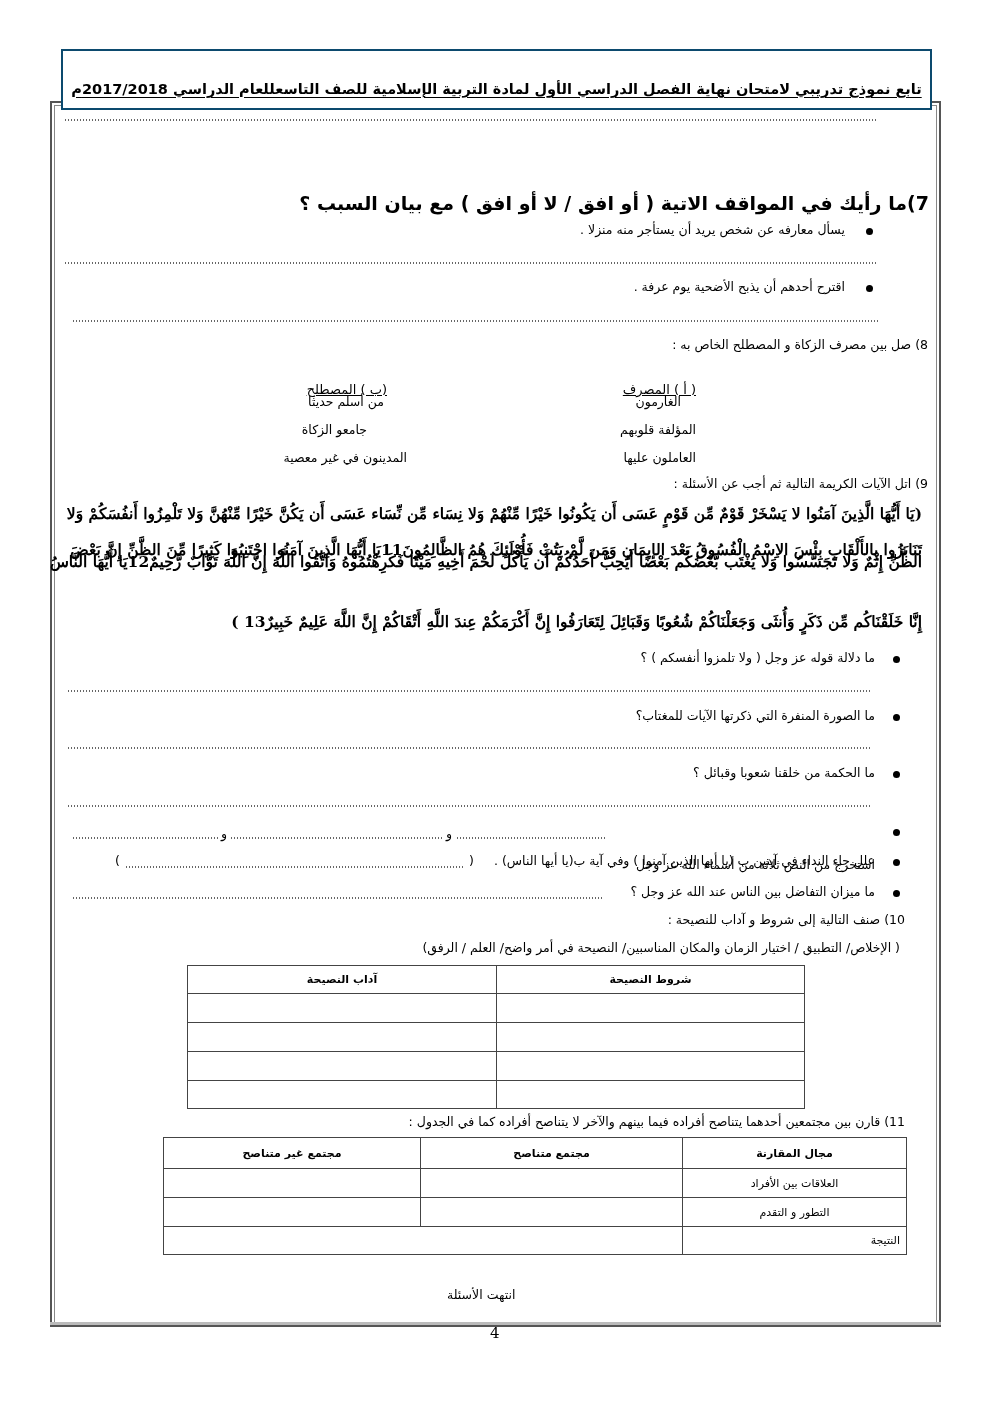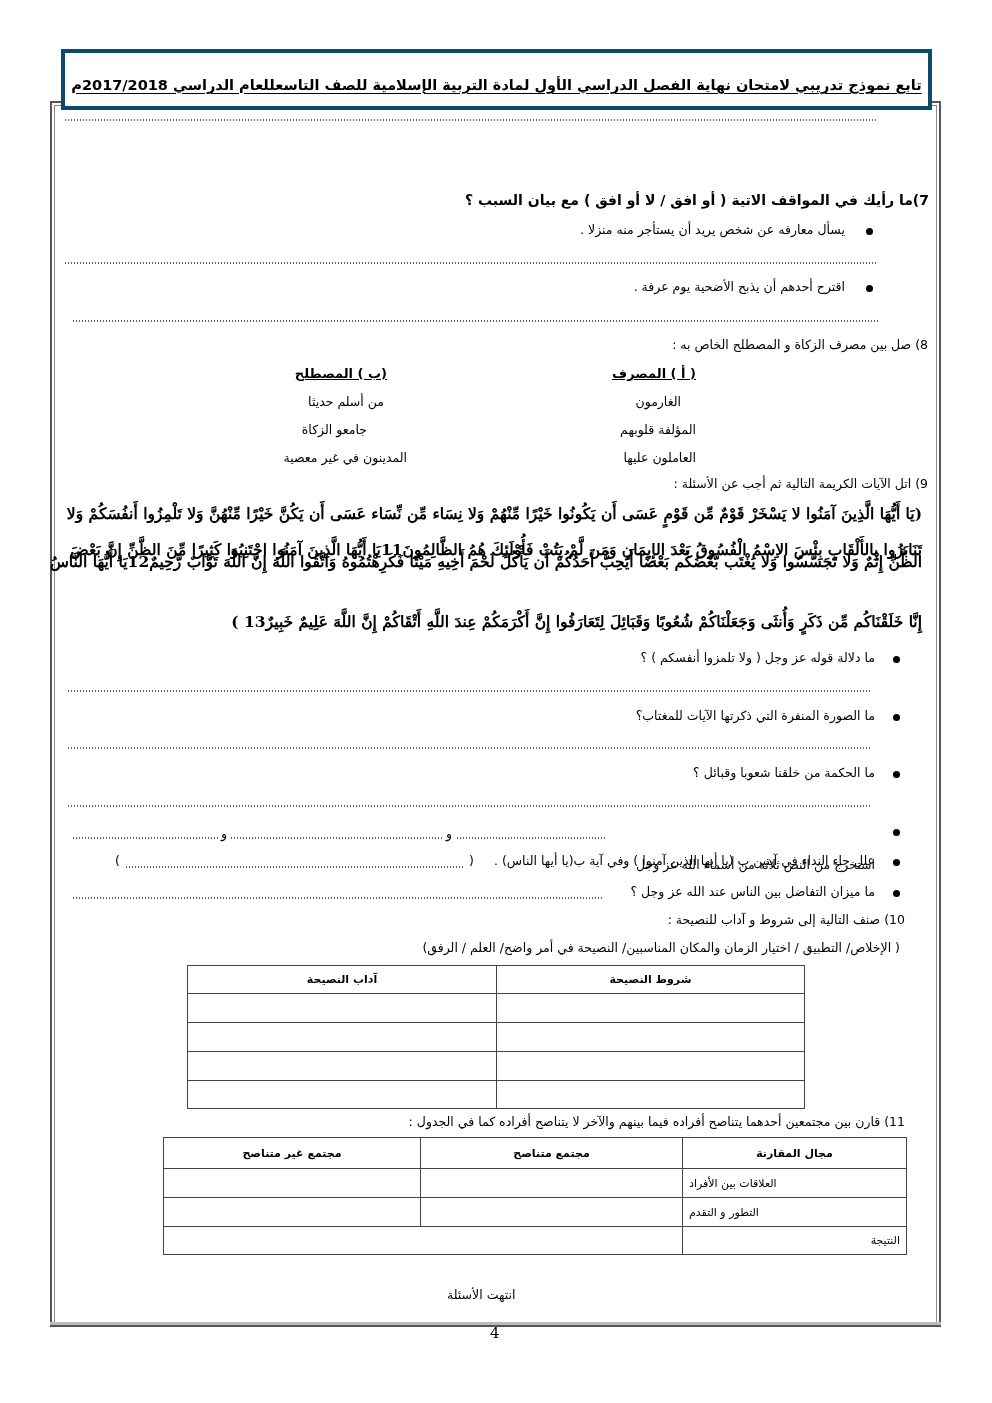--- a/index.html
+++ b/index.html
@@ -15,39 +15,39 @@
     position: absolute; left: 54px; top: 105px; width: 883px; height: 1218px;
     border: 1px solid #888;
   }
   .frame-shadow-bottom {
     position: absolute; left: 50px; top: 1322px; width: 891px; height: 5px;
     background: #bbb; border-bottom: 2px solid #555;
   }
   
   .title-box {
     position: absolute; left: 61px; top: 49px; width: 871px; height: 61px;
-    border: 4px solid #0c4a6e; background: #fff;
+    border: 2px solid #0c4a6e; background: #fff;
     display: flex; align-items: flex-start; justify-content: center;
-    padding-top: 24px;
+    padding-top: 30px;
   }
   .title-text {
     font-family: "DejaVu Sans", sans-serif; font-weight: bold; font-size: 14.5px;
     text-decoration: underline; text-underline-offset: 3px; letter-spacing: -0.2px;
   }
 
   .abs { position: absolute; }
   .dots {
     position: absolute; height: 2px;
     background-image: radial-gradient(circle, #666 0.6px, transparent 0.9px);
     background-size: 3px 2px; background-repeat: repeat-x;
   }
-  .q-head { font-weight: bold; font-size: 14px; white-space: nowrap; }
+  .q-head { font-weight: bold; font-size: 19px; white-space: nowrap; }
   .txt { font-size: 12.5px; white-space: nowrap; }
   .bullet { position: absolute; width: 7px; height: 7px; border-radius: 50%; background: #000; }
-  .col-head { font-size: 13px; font-weight: bold; text-decoration: underline; white-space: nowrap; }
+  .col-head { font-size: 13px; font-weight: normal; text-decoration: underline; white-space: nowrap; margin-top: 16px; }
   .verse {
     position: absolute; right: 70px; font-family: "DejaVu Serif", serif; font-weight: bold;
     font-size: 15.5px; white-space: nowrap; text-align: justify; width: 852px;
     text-align-last: justify; letter-spacing: 0.1px;
   }
 
   table.grid { position: absolute; border-collapse: collapse; }
   table.grid td, table.grid th {
     border: 1.5px solid #444; font-size: 11px; font-weight: normal; padding: 0 6px;
   }
@@ -152,26 +152,26 @@
 <div class="abs txt" style="right:87px; top:1114px;">11) قارن بين مجتمعين أحدهما يتناصح أفراده فيما بينهم والآخر لا يتناصح أفراده كما في الجدول :</div>
 
 <table class="grid" dir="rtl" style="left:163px; top:1137px; width:744px;">
   <tbody>
       <tr style="height:31px;">
     <th style="width:224px;text-align:center;">مجال المقارنة</th>
     <th style="width:262px;">مجتمع متناصح</th>
     <th>مجتمع غير متناصح</th>
   </tr>
   <tr style="height:29px;">
-    <td style="text-align:left;">العلاقات بين الأفراد</td>
+    <td style="text-align:center;">العلاقات بين الأفراد</td>
     <td></td>
         <td></td>
   </tr>
   <tr style="height:29px;">
-    <td style="text-align:left;">التطور و التقدم</td>
+    <td style="text-align:center;">التطور و التقدم</td>
     <td></td>
         <td></td>
   </tr>
   <tr style="height:28px;">
     <td style="text-align:right;padding-left:15px;">النتيجة</td>
     <td colspan="2"></td>
   </tr>
 </tbody>
   </table>
 

